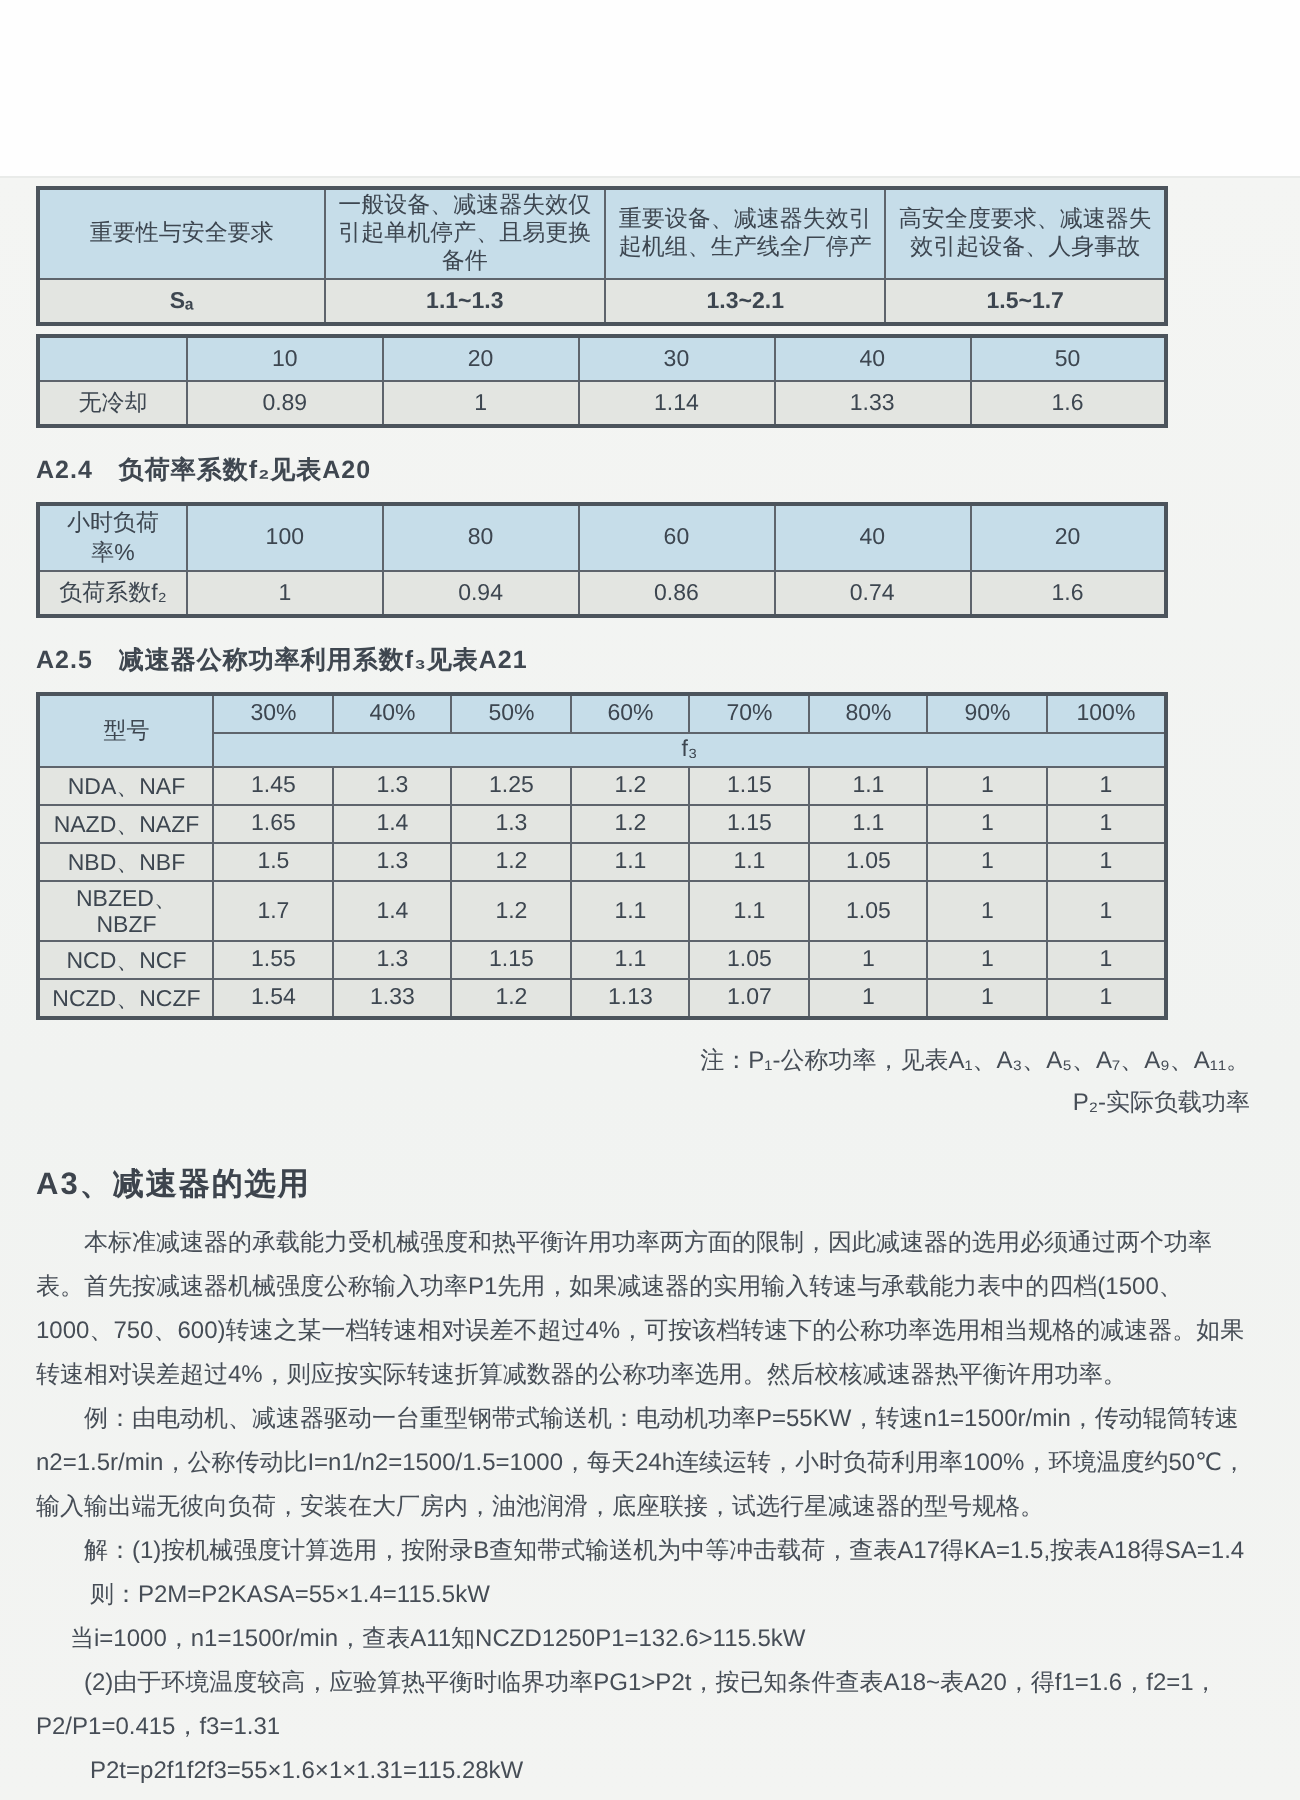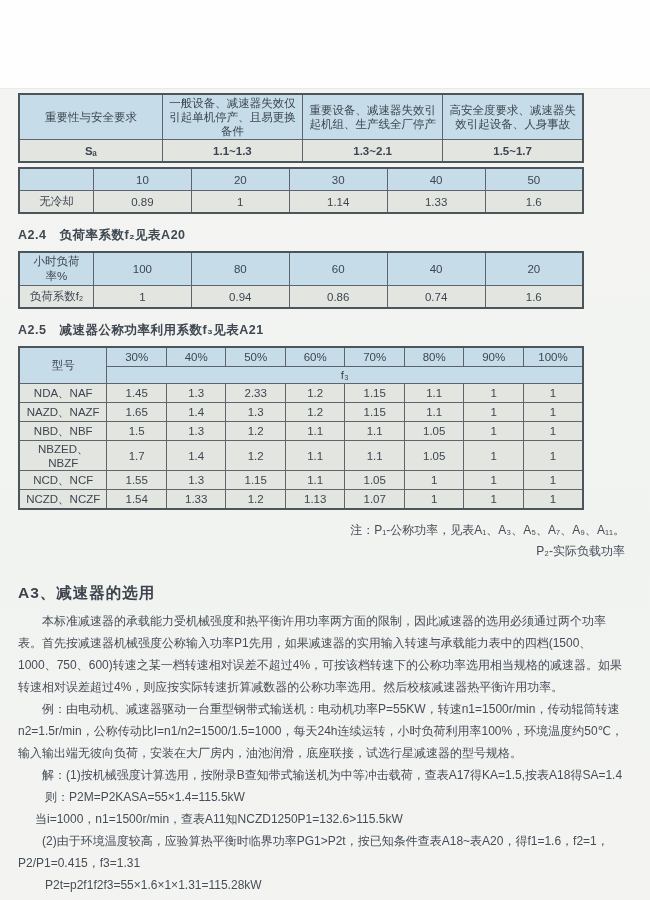--- a/index.html
+++ b/index.html
@@ -184,21 +184,21 @@
         </tr>
         <tr class="sub">
           <th colspan="8">f₃</th>
         </tr>
       </thead>
       <tbody>
           <tr>
             <td>NDA、NAF</td>
             <td>1.45</td>
             <td>1.3</td>
-            <td>2.33</td>
+            <td>1.25</td>
             <td>1.2</td>
             <td>1.15</td>
             <td>1.1</td>
             <td>1</td>
             <td>1</td>
           </tr>
           <tr>
             <td>NAZD、NAZF</td>
             <td>1.65</td>
             <td>1.4</td>

